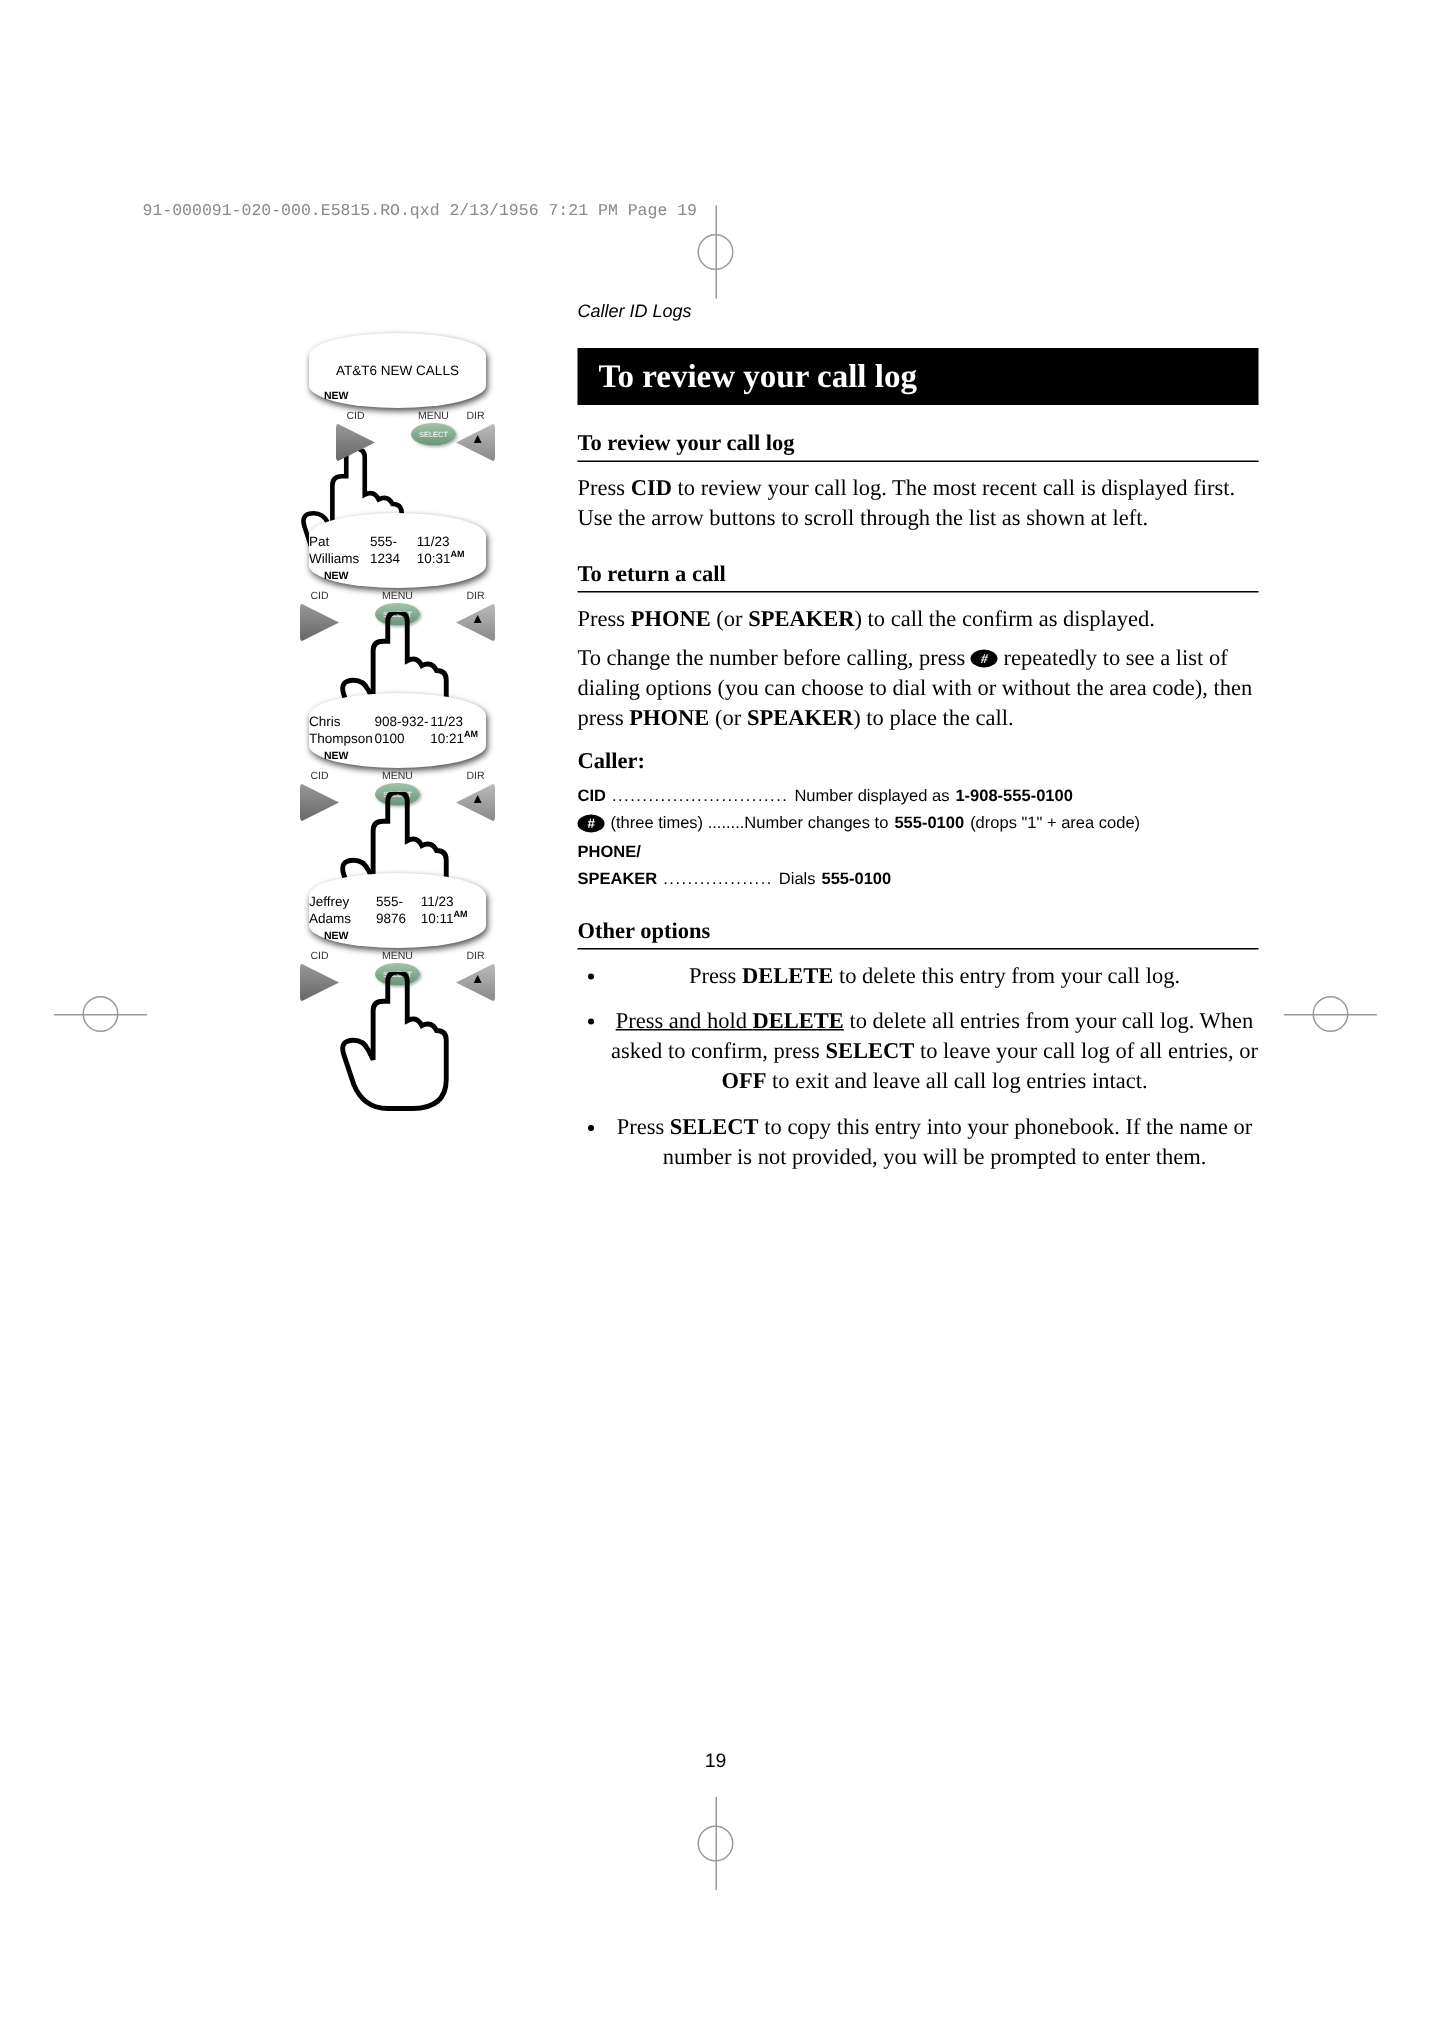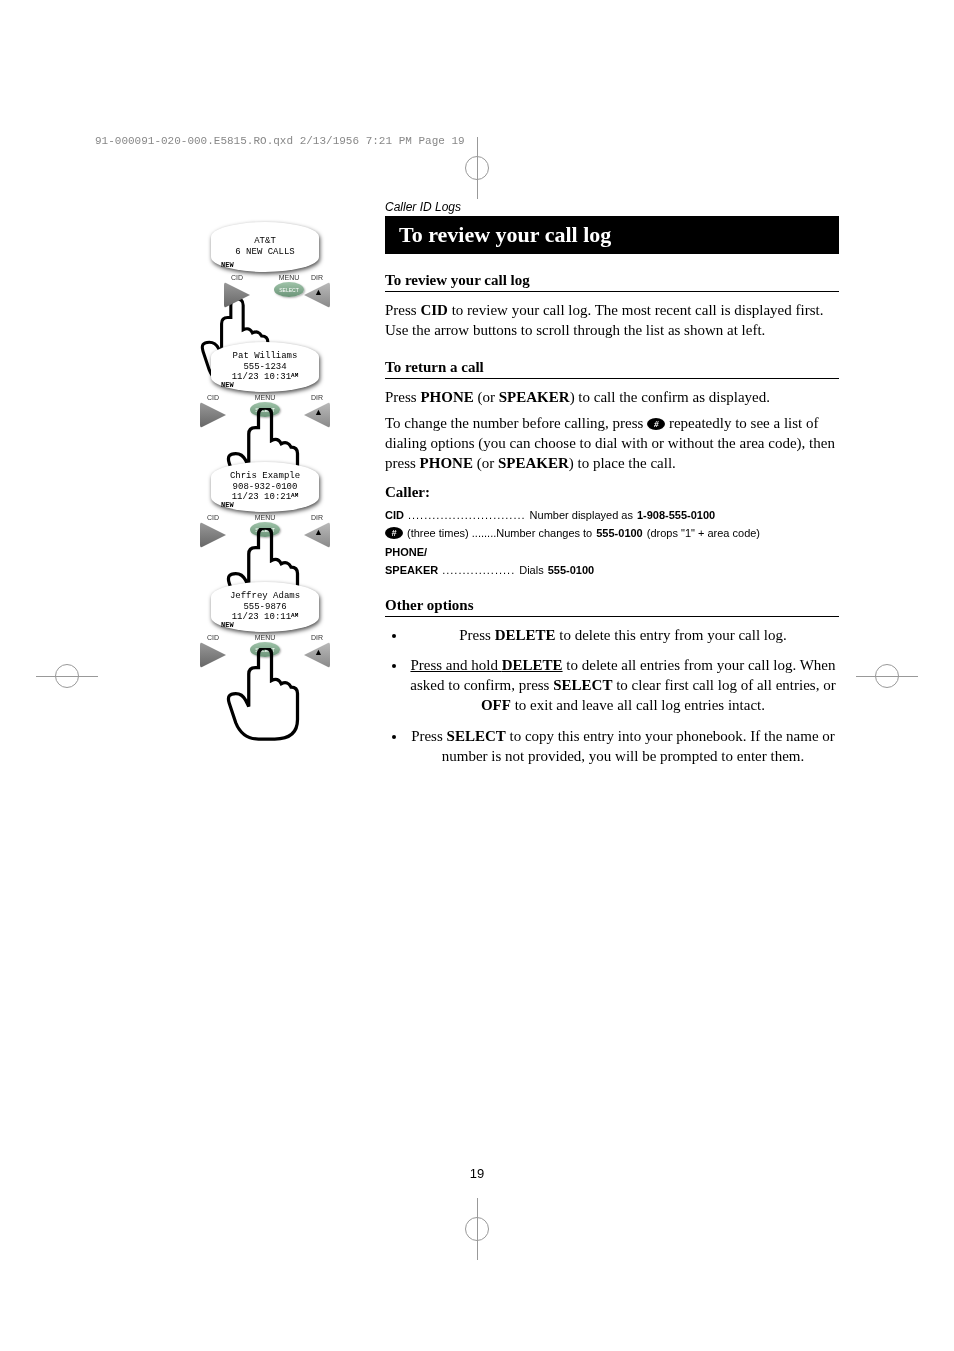--- a/index.html
+++ b/index.html
@@ -97,34 +97,33 @@
     gap: 8px;
     padding-top: 22px;
   }
   .phone-block {
     display: flex;
     flex-direction: column;
     align-items: center;
     gap: 2px;
   }
   .phone-screen {
-    width: 108px;
+    width: 118px;
     height: 50px;
     border-radius: 50% / 30%;
     background: #fff;
     box-shadow: 1px 2px 4px rgba(0,0,0,0.7);
     display: flex;
-    flex-direction: column;
+    flex-direction: row;
     justify-content: center;
     align-items: center;
     font-size: 9px;
     line-height: 1.2;
     position: relative;
     color: #000;
-    font-family: Liberation Mono, monospace;
   }
   .phone-screen .new-label {
     position: absolute;
     bottom: 3px;
     left: 10px;
     font-size: 7px;
     font-weight: bold;
   }
   .phone-screen .ampm {
     font-size: 6px;
@@ -187,21 +186,21 @@
     height: 28px;
     margin-top: -10px;
   }
   .hand-svg { width: 100%; height: 100%; }
   .main {
     flex: 1;
   }
   .category {
     font-style: italic;
     font-size: 12px;
-    margin-bottom: 2px;
+    margin-bottom: 18px;
   }
   .title-bar {
     background: #000;
     color: #fff;
     font-family: Georgia, 'Times New Roman', serif;
     font-weight: bold;
     font-size: 22px;
     padding: 6px 14px;
   }
   .section-h {
@@ -333,21 +332,21 @@
         </div>
         <div class="btn-group">
             <span>DIR</span>
             <div class="wedge-r"></div>
           </div>
       </div>
     </div>
 
     <div class="phone-block">
       <div class="phone-screen">
-        <div>Chris Example</div>
+        <div>Chris Thompson</div>
         <div>908-932-0100</div>
         <div><span>11/23 10:21</span><span class="ampm">AM</span></div>
         <div class="new-label">NEW</div>
       </div>
       <div class="phone-buttons">
         <div class="btn-group">
             <span>CID</span>
             <div class="wedge"></div>
           </div>
         <div class="btn-group">
@@ -431,21 +430,21 @@
           <b>555-0100</b>
       </div>
     </div>
 
     <div class="section-h">Other options</div>
     <ul class="opts">
       <li>
         <span>Press </span><b>DELETE</b><span> to delete this entry from your call log.</span>
       </li>
       <li>
-        <span style="text-decoration:underline;"><span>Press and hold </span><b>DELETE</b></span><span> to delete all entries from your call log. When asked to confirm, press </span><b>SELECT</b><span> to clear first call log of all entries, or </span><b>OFF</b><span> to exit and leave all call log entries intact.</span>
+        <span style="text-decoration:underline;"><span>Press and hold </span><b>DELETE</b></span><span> to delete all entries from your call log. When asked to confirm, press </span><b>SELECT</b><span> to leave your call log of all entries, or </span><b>OFF</b><span> to exit and leave all call log entries intact.</span>
       </li>
       <li>
         <span>Press </span><b>SELECT</b><span> to copy this entry into your phonebook. If the name or number is not provided, you will be prompted to enter them.</span>
       </li>
     </ul>
   </div>
 </div>
 
 <div class="pagenum">19</div>
 

